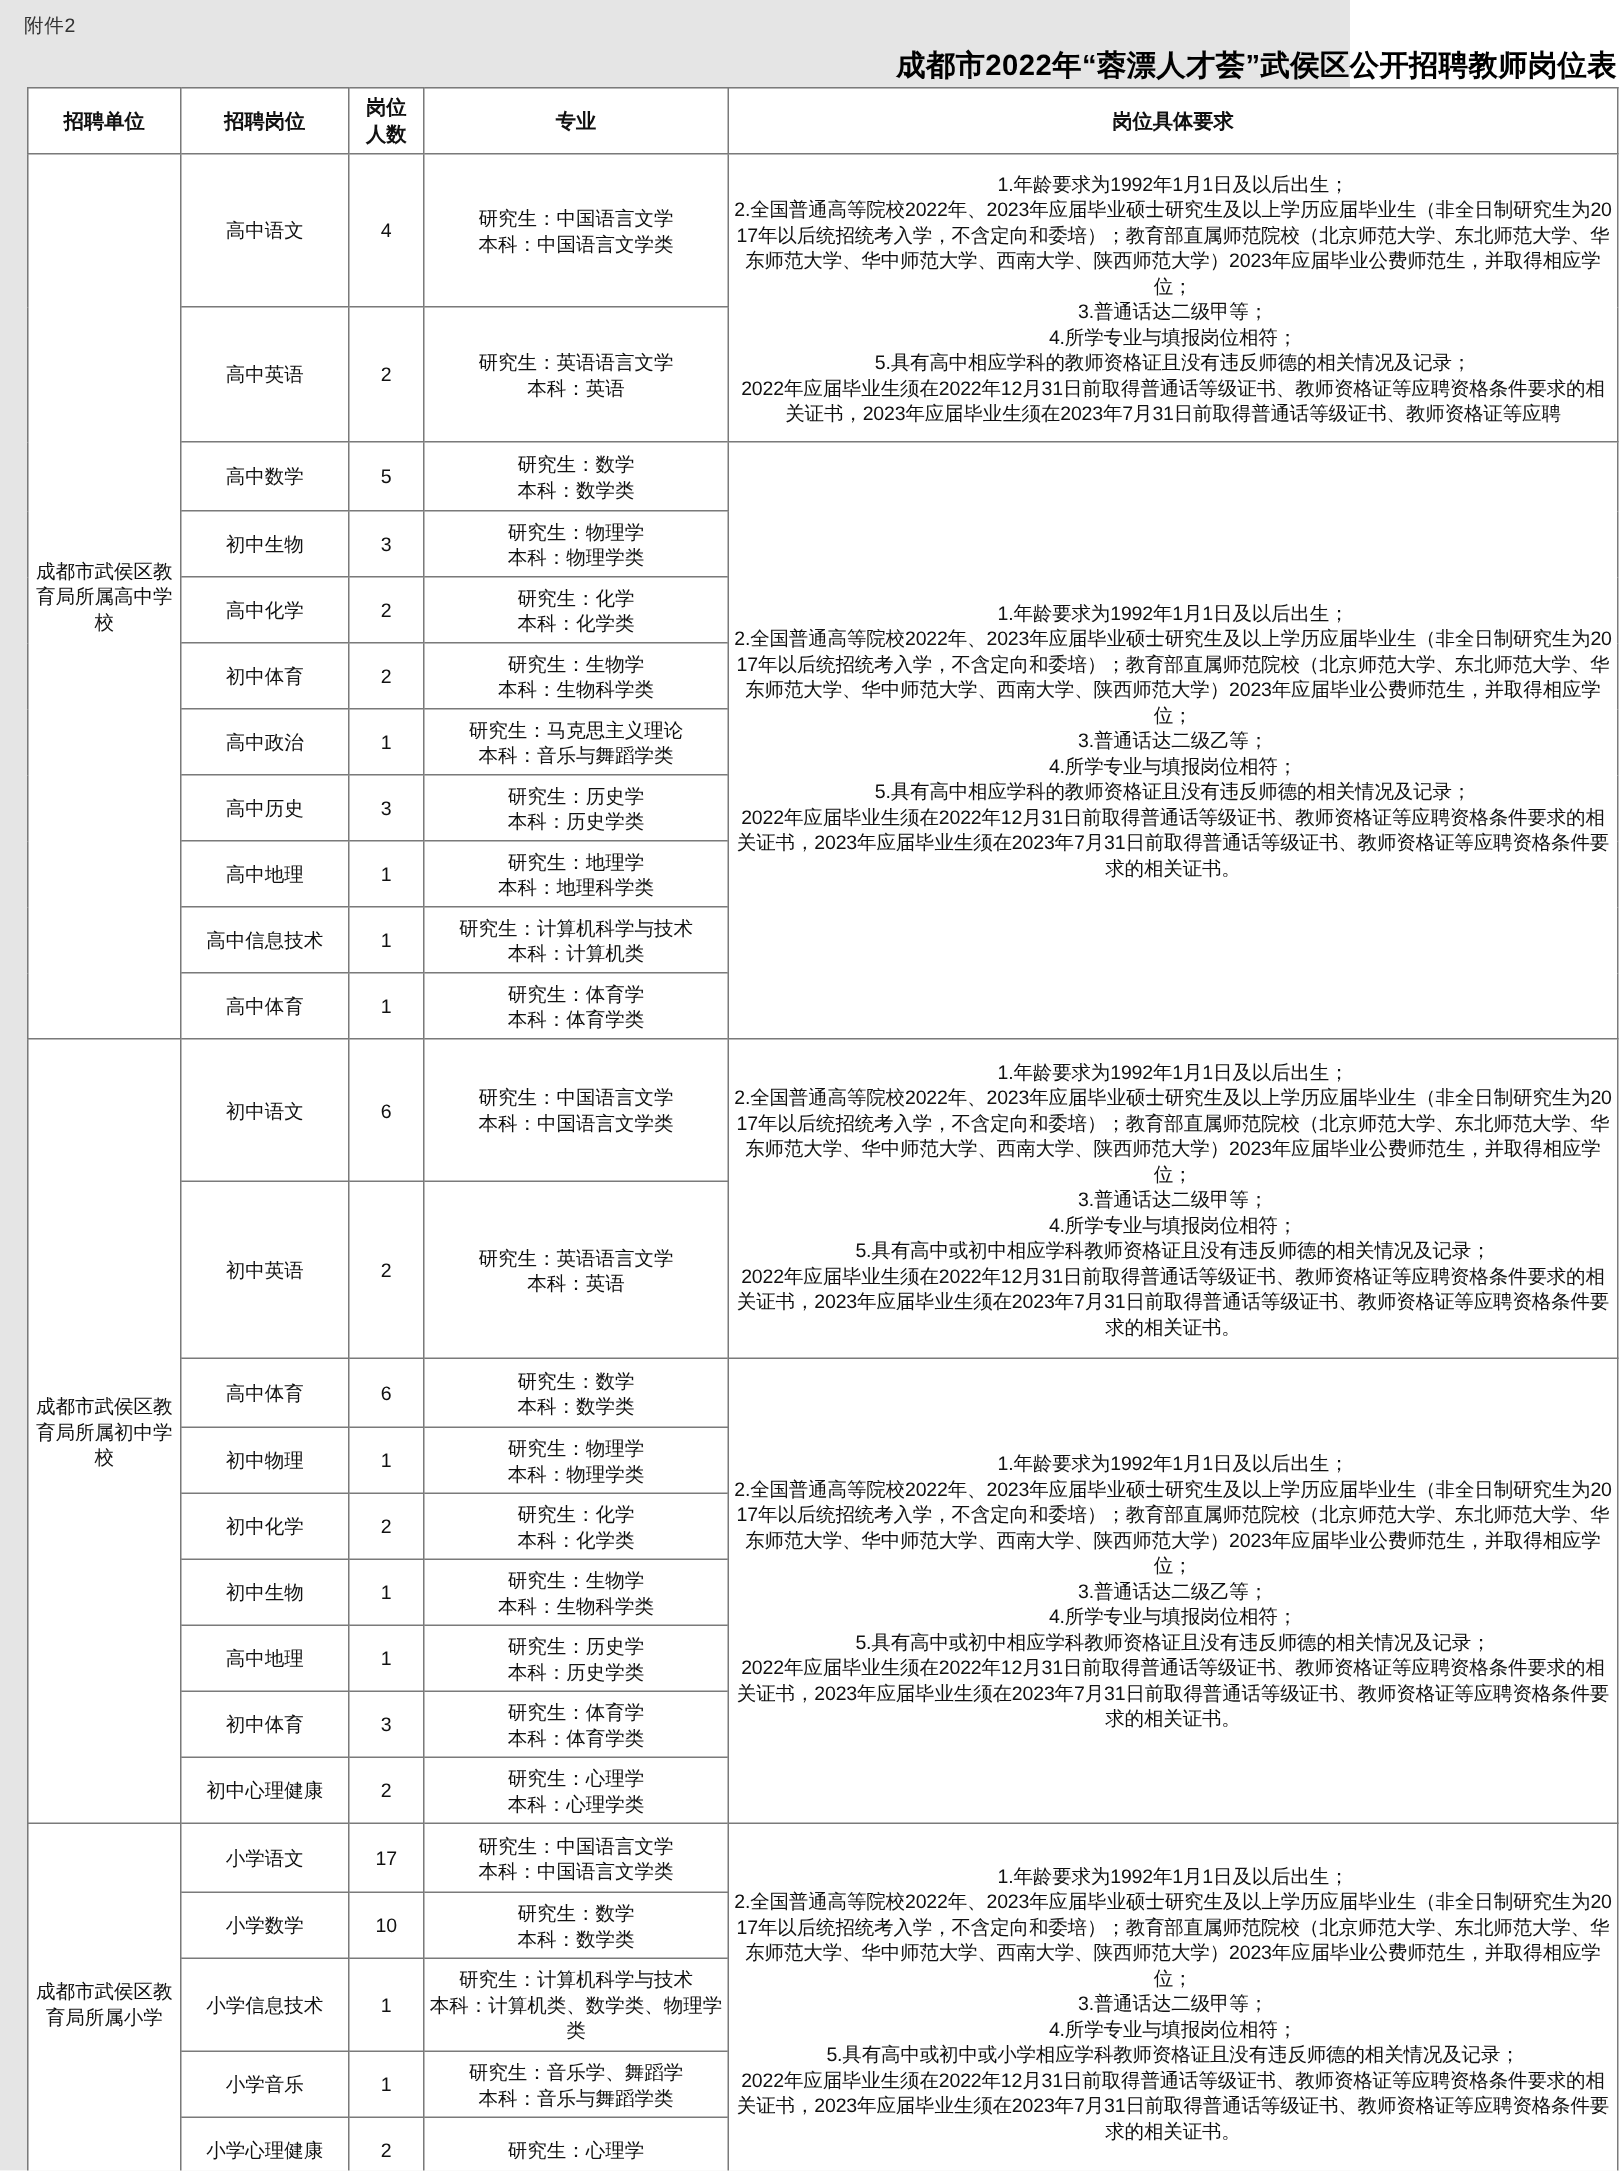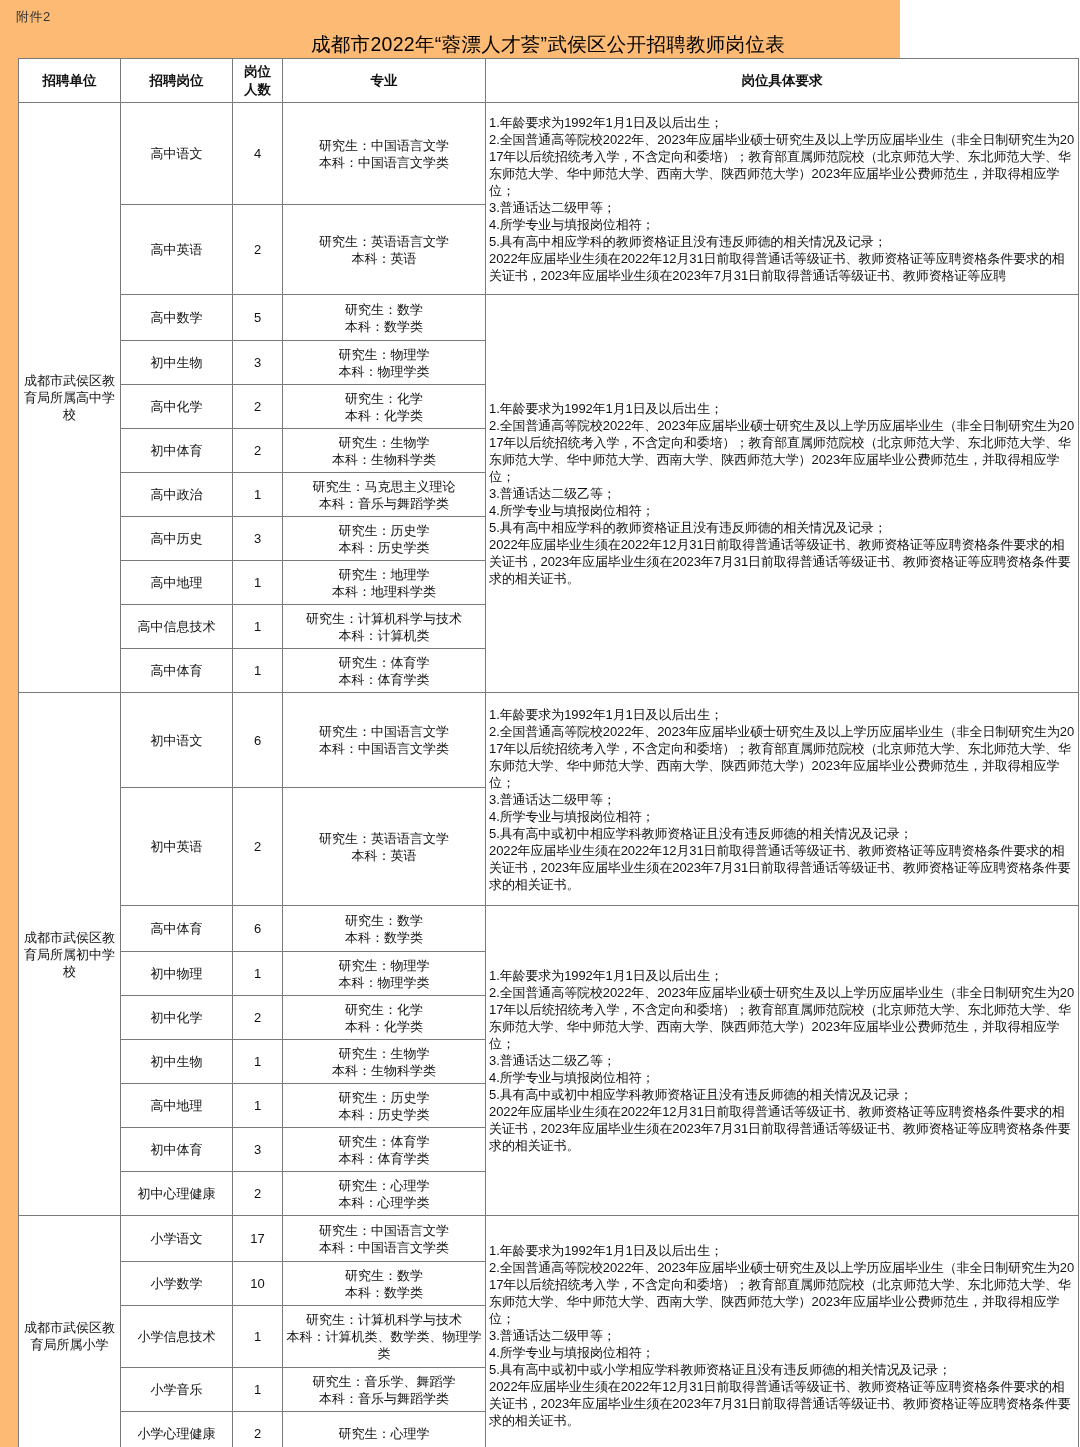--- a/index.html
+++ b/index.html
@@ -12,39 +12,39 @@
     height: 1447px;
     font-family: "Liberation Sans", "DejaVu Sans", sans-serif;
     color: #1a1a1a;
     overflow: hidden;
     position: relative;
   }
   .page {
     width: 900px;
     height: 1447px;
     position: relative;
-    background: #fdba74;
+    background: #e5e5e5;
     box-sizing: border-box;
   }
   .attach-label {
     position: absolute;
     left: 16px;
     top: 8px;
     font-size: 13px;
     color: #333;
     letter-spacing: .5px;
   }
   .doc-title {
     position: absolute;
     left: 18px;
     top: 30px;
     width: 1060px;
-    text-align: center;
+    text-align: right;
     font-size: 19.5px;
-    font-weight: normal;
+    font-weight: bold;
     color: #000;
     letter-spacing: .3px;
     line-height: 28px;
   }
   table.jobs {
     position: absolute;
     left: 18px;
     top: 58px;
     width: 1060px;
     border-collapse: collapse;
@@ -85,21 +85,21 @@
   td.numcell {
     text-align: center;
     font-size: 13px;
   }
   td.majorcell {
     text-align: center;
     font-size: 12.6px;
     line-height: 17.5px;
   }
   td.reqcell {
-    text-align: left;
+    text-align: center;
     vertical-align: top;
     font-size: 12.1px;
     line-height: 17.6px;
     padding: 3px 4px 3px 5px;
     letter-spacing: -0.1px;
     word-break: break-all;
   }
   .reqline { display: block; }
 </style>
 </head>

